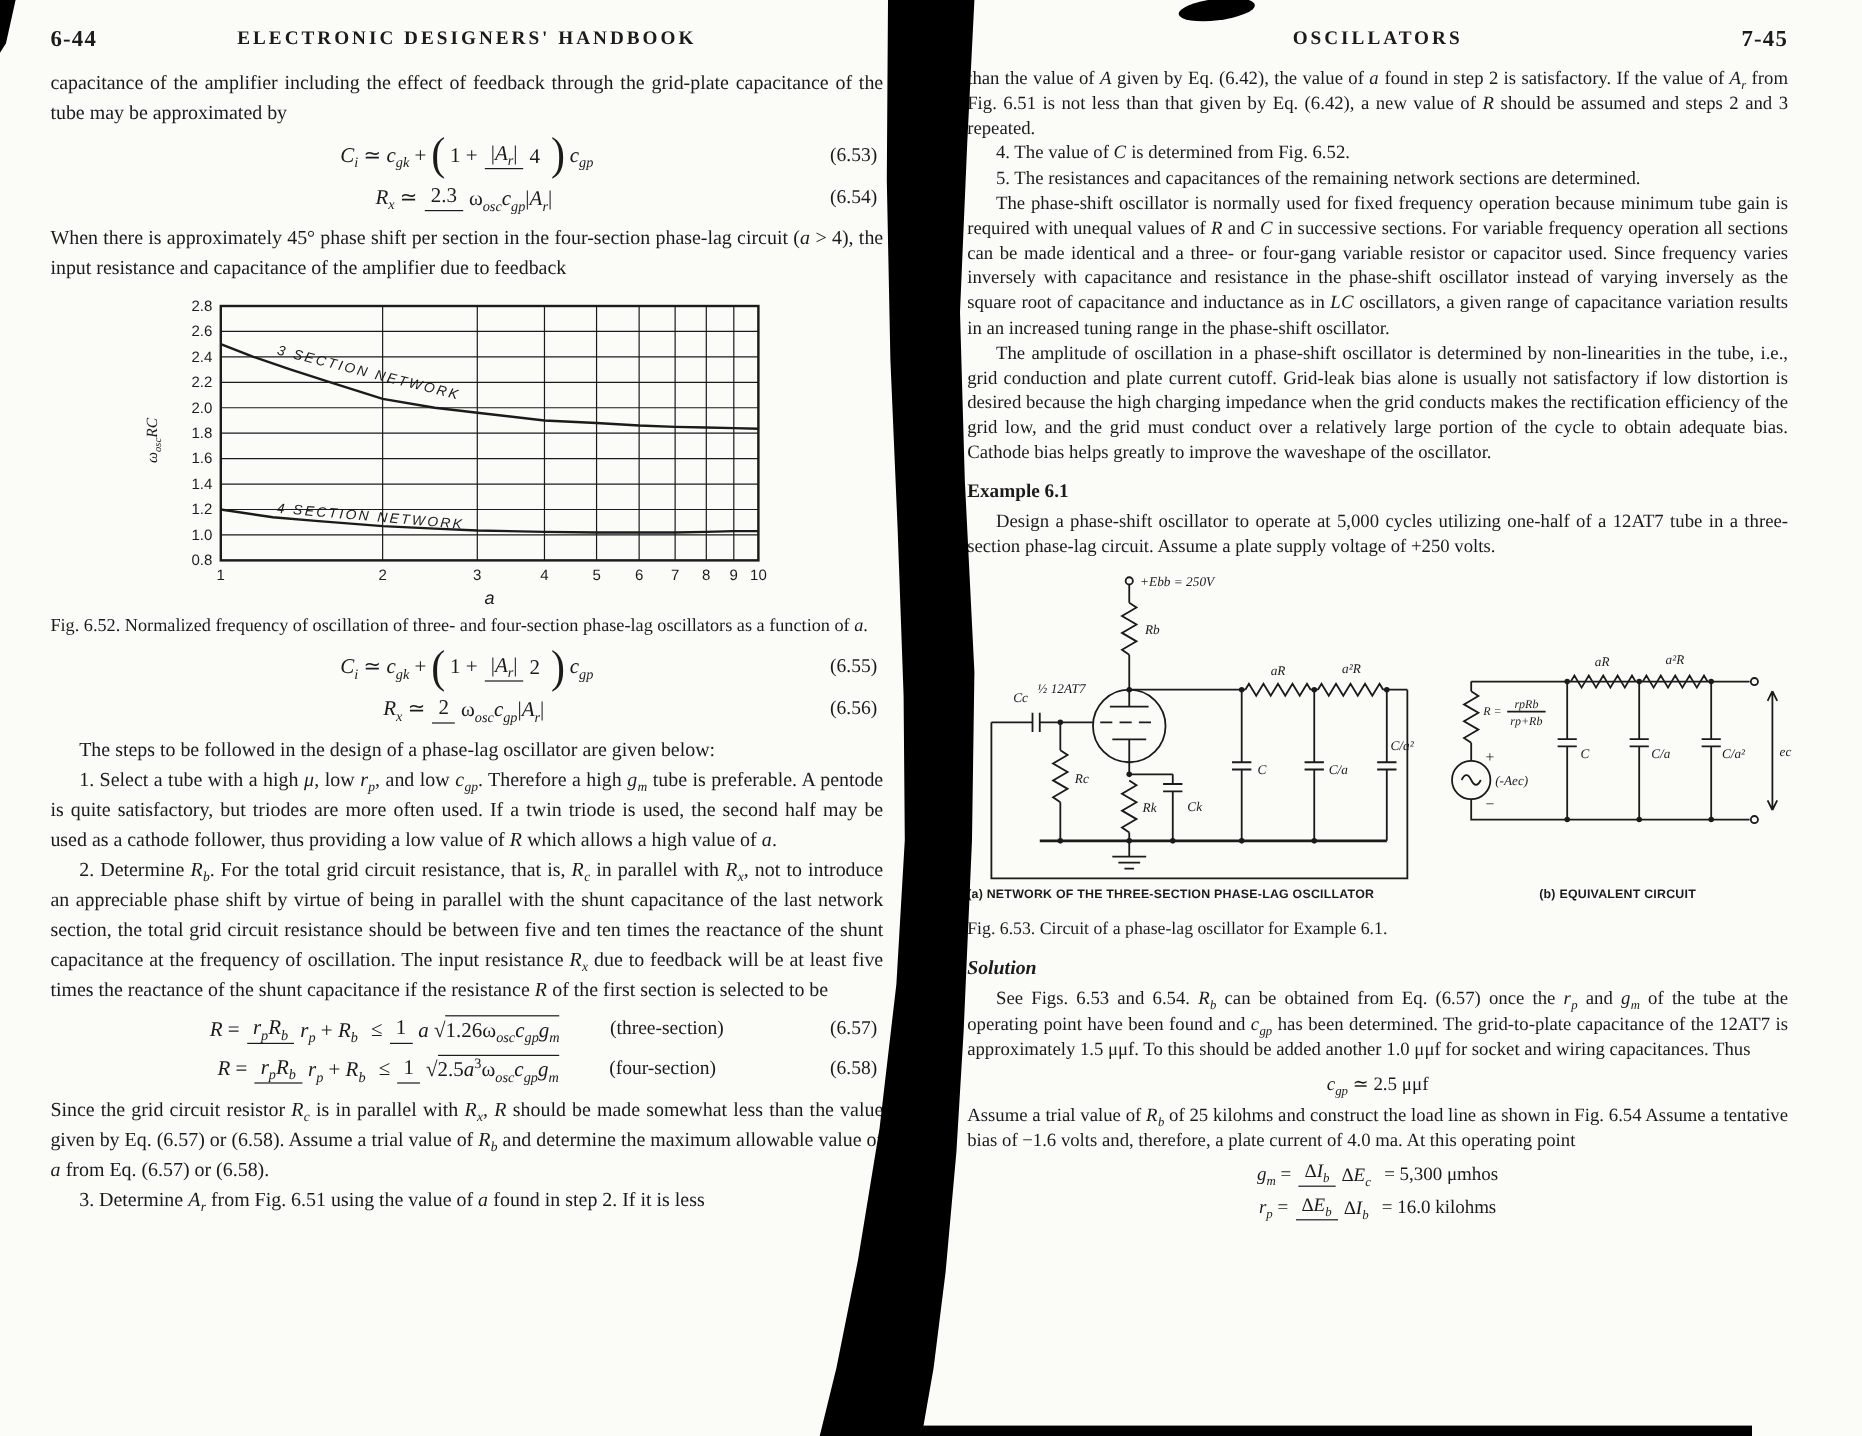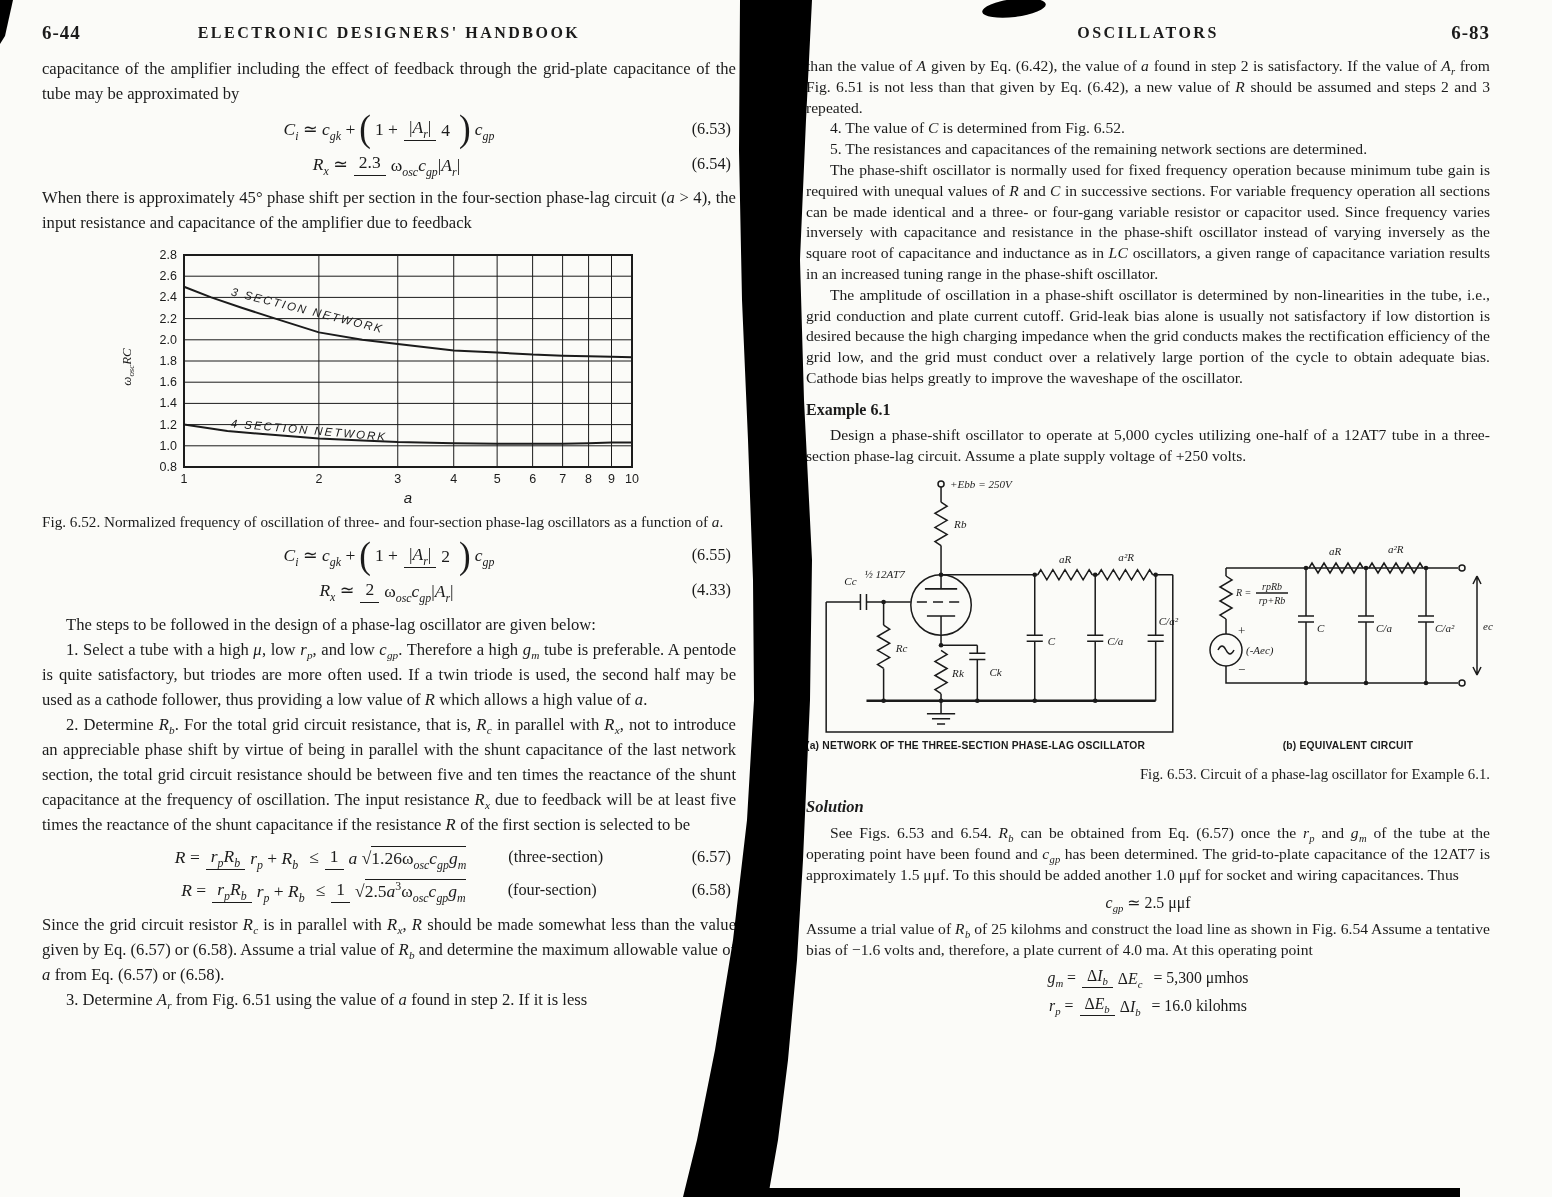--- a/index.html
+++ b/index.html
@@ -52,21 +52,21 @@
   #fig653{position:relative;height:290px;margin-top:8px;}
   #fig653 svg{position:absolute;}
   #fig653 svg path,#fig653 svg line,#fig653 svg circle,#fig653 svg polyline{stroke:#1b1b1b;fill:none;stroke-width:1.5;}
   #fig653 svg .bus{stroke-width:2.4;}
   #fig653 svg .dot{fill:#1b1b1b;stroke:none;}
   #fig653 svg text{fill:#1b1b1b;stroke:none;font-style:italic;font-size:11px;font-family:"Liberation Serif",serif;}
   #fig653 svg text.sign{font-style:normal;font-size:13px;}
   .fig-subcap{position:absolute;top:266px;font-family:"Liberation Sans",sans-serif;font-size:10.3px;font-weight:bold;letter-spacing:0.2px;}
   #subcap-a{left:0;width:392px;}
   #subcap-b{left:398px;width:288px;text-align:center;}
-  .fig-caption-center{text-align:right;font-size:14.8px;margin-top:2px;}
+  .fig-caption-center{text-align:left;font-size:14.8px;margin-top:2px;}
 
   .example-heading{font-weight:bold;font-size:16px;margin:12px 0 6px 0;}
   .solution-heading{font-weight:bold;font-style:italic;font-size:16.5px;margin:14px 0 6px 0;}
 
   
   #artifacts{position:absolute;left:0;top:0;z-index:5;pointer-events:none;}
 </style>
 </head>
 <body>
 
@@ -171,21 +171,21 @@
     <span><i>c</i><sub>gp</sub></span>
     <span class="eq-num">(6.55)</span>
   </div>
 
   <div class="eq-row">
     <span><i>R</i><sub>x</sub> ≃</span>
     <span class="frac">
       <span class="fr-num">2</span>
       <span class="fr-den">ω<sub>osc</sub><i>c</i><sub>gp</sub>|<i>A</i><sub>r</sub>|</span>
     </span>
-    <span class="eq-num">(4.33)</span>
+    <span class="eq-num">(6.56)</span>
   </div>
 
   <p class="body indent" style="margin-top:4px;">The steps to be followed in the design of a phase-lag oscillator are given below:</p>
   <p class="body indent">1. Select a tube with a high <i>μ</i>, low <i>r</i><sub>p</sub>, and low <i>c</i><sub>gp</sub>.  Therefore a high <i>g</i><sub>m</sub> tube is preferable.  A pentode is quite satisfactory, but triodes are more often used.  If a twin triode is used, the second half may be used as a cathode follower, thus providing a low value of <i>R</i> which allows a high value of <i>a</i>.</p>
   <p class="body indent">2. Determine <i>R</i><sub>b</sub>.  For the total grid circuit resistance, that is, <i>R</i><sub>c</sub> in parallel with <i>R</i><sub>x</sub>, not to introduce an appreciable phase shift by virtue of being in parallel with the shunt capacitance of the last network section, the total grid circuit resistance should be between five and ten times the reactance of the shunt capacitance at the frequency of oscillation.  The input resistance <i>R</i><sub>x</sub> due to feedback will be at least five times the reactance of the shunt capacitance if the resistance <i>R</i> of the first section is selected to be</p>
 
   <div class="eq-row">
     <span><i>R</i> =</span>
     <span class="frac">
       <span class="fr-num"><i>r</i><sub>p</sub><i>R</i><sub>b</sub></span>
@@ -215,21 +215,21 @@
     <span class="eq-num">(6.58)</span>
   </div>
 
   <p class="body">Since the grid circuit resistor <i>R</i><sub>c</sub> is in parallel with <i>R</i><sub>x</sub>, <i>R</i> should be made somewhat less than the value given by Eq. (6.57) or (6.58).  Assume a trial value of <i>R</i><sub>b</sub> and determine the maximum allowable value of <i>a</i> from Eq. (6.57) or (6.58).</p>
   <p class="body indent">3. Determine <i>A</i><sub>r</sub> from Fig. 6.51 using the value of <i>a</i> found in step 2.  If it is less</p>
 </div>
 
 <div class="page" id="page-right">
   <div class="pg-header">
     <span class="run-title">OSCILLATORS</span>
-    <span class="folio right">6-83</span>
+    <span class="folio right">7-45</span>
   </div>
 
   <p class="body">than the value of <i>A</i> given by Eq. (6.42), the value of <i>a</i> found in step 2 is satisfactory. If the value of <i>A</i><sub>r</sub> from Fig. 6.51 is not less than that given by Eq. (6.42), a new value of <i>R</i> should be assumed and steps 2 and 3 repeated.</p>
   <p class="body indent">4. The value of <i>C</i> is determined from Fig. 6.52.</p>
   <p class="body indent">5. The resistances and capacitances of the remaining network sections are determined.</p>
   <p class="body indent">The phase-shift oscillator is normally used for fixed frequency operation because minimum tube gain is required with unequal values of <i>R</i> and <i>C</i> in successive sections. For variable frequency operation all sections can be made identical and a three- or four-gang variable resistor or capacitor used.  Since frequency varies inversely with capacitance and resistance in the phase-shift oscillator instead of varying inversely as the square root of capacitance and inductance as in <i>LC</i> oscillators, a given range of capacitance variation results in an increased tuning range in the phase-shift oscillator.</p>
   <p class="body indent">The amplitude of oscillation in a phase-shift oscillator is determined by non-linearities in the tube, i.e., grid conduction and plate current cutoff.  Grid-leak bias alone is usually not satisfactory if low distortion is desired because the high charging impedance when the grid conducts makes the rectification efficiency of the grid low, and the grid must conduct over a relatively large portion of the cycle to obtain adequate bias.  Cathode bias helps greatly to improve the waveshape of the oscillator.</p>
 
   <div class="example-heading">Example 6.1</div>
   <p class="body indent">Design a phase-shift oscillator to operate at 5,000 cycles utilizing one-half of a 12AT7 tube in a three-section phase-lag circuit.  Assume a plate supply voltage of +250 volts.</p>

